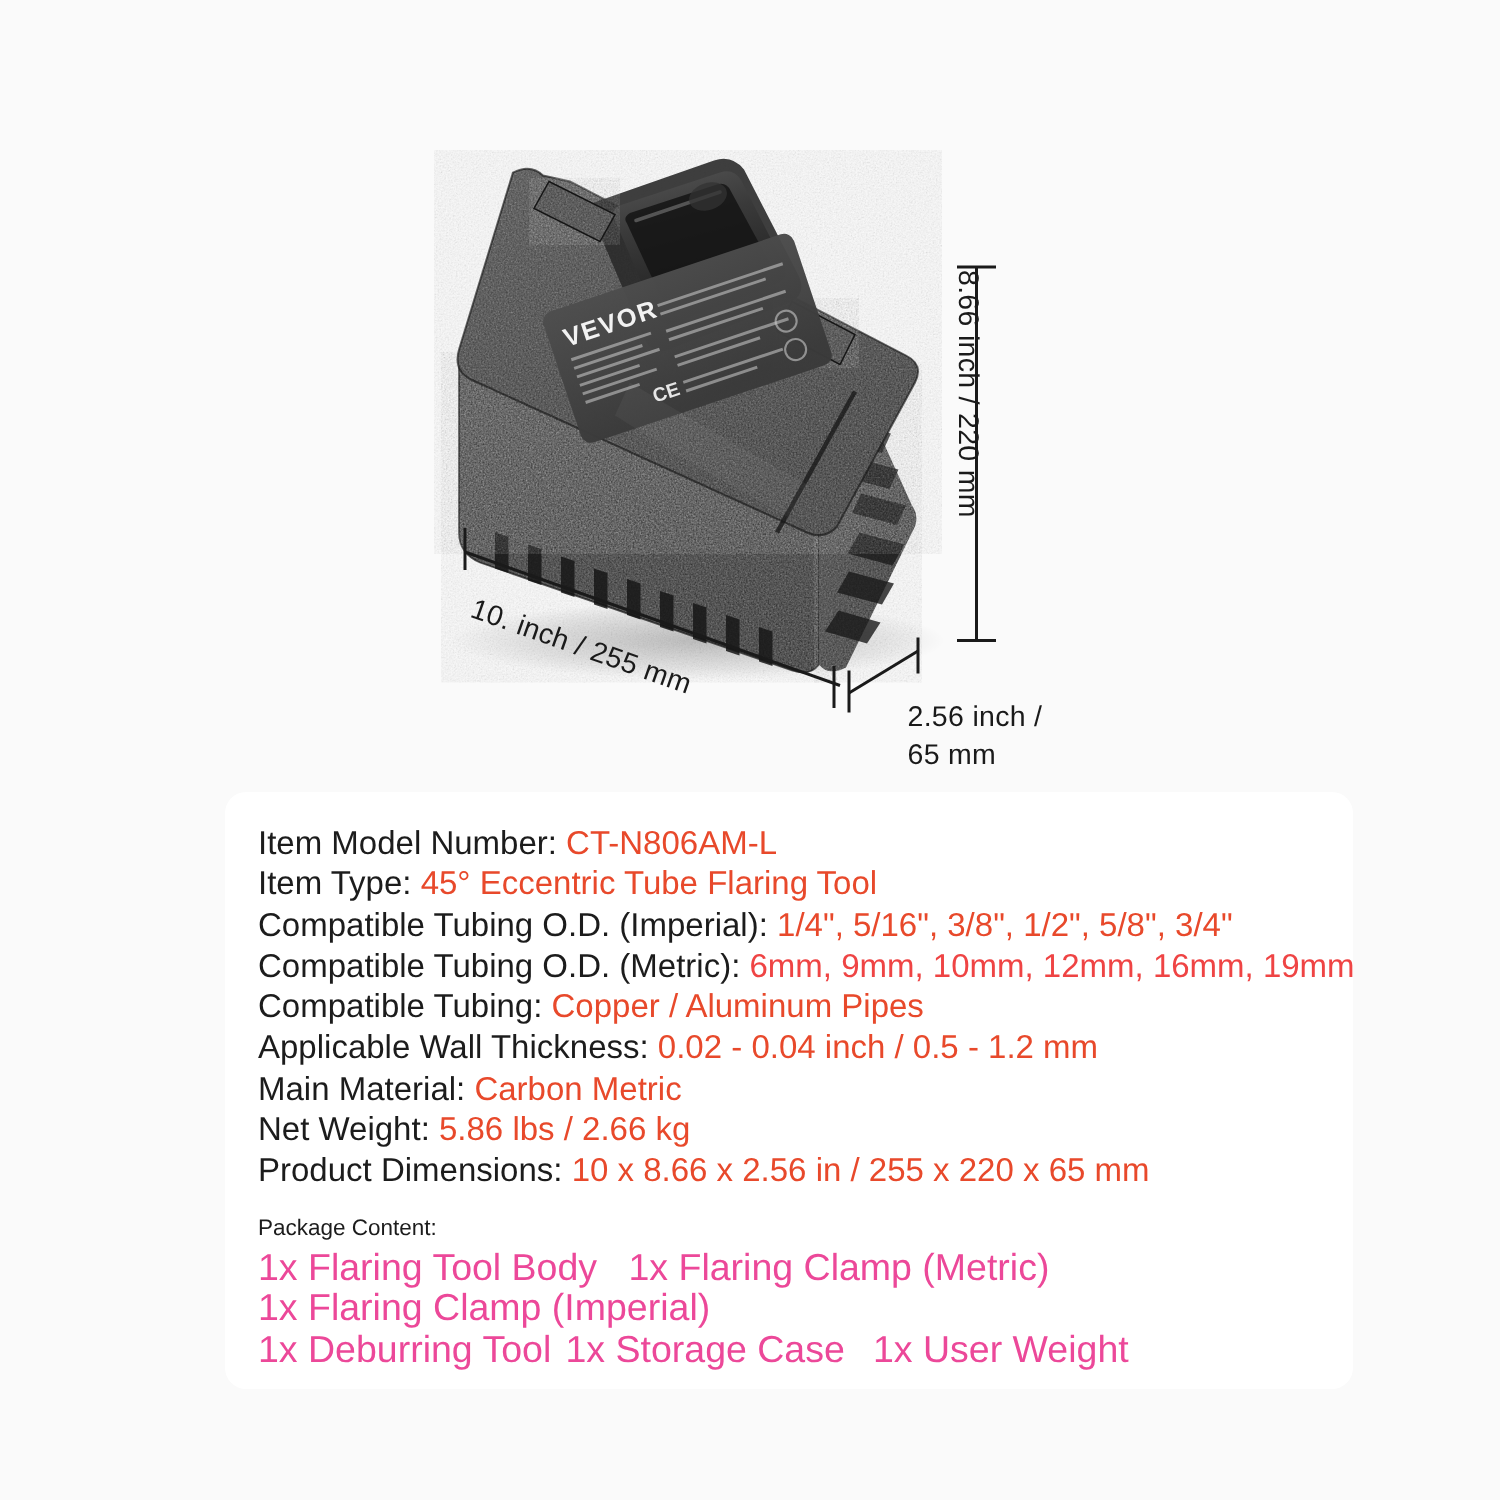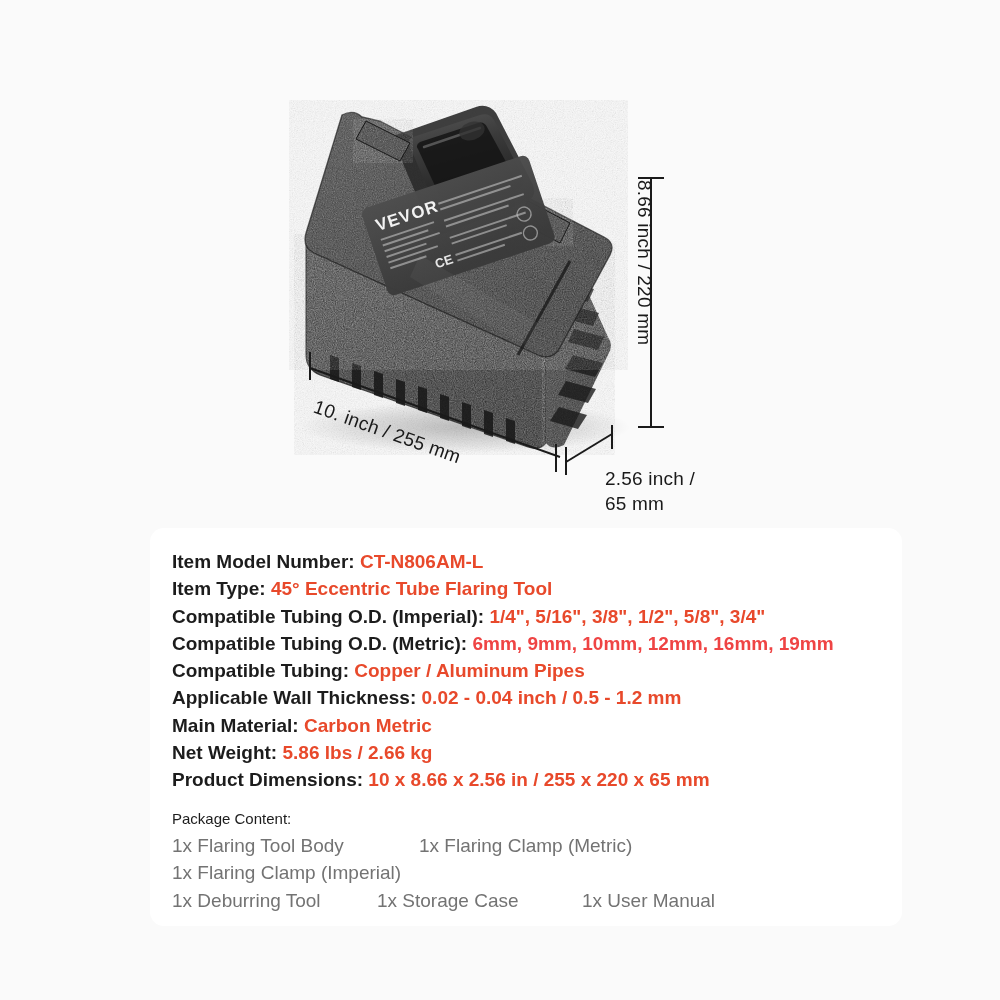--- a/index.html
+++ b/index.html
@@ -89,42 +89,41 @@
   }
 
   #spec-list {
     position: absolute;
     left: 22px;
     top: 20px;
     right: 14px;
   }
 
   .spec-row {
-    font-size: 19px;
+    font-size: 22px;
     line-height: 27.3px;
     color: #1c1c1c;
     white-space: nowrap;
     letter-spacing: 0px;
-    font-weight: bold;
   }
 
   .spec-label { color: #1c1c1c; }
   .spec-value { color: #e8492b; }
 
   #package-title {
     font-size: 15px;
     line-height: 27.3px;
     color: #1c1c1c;
     margin-top: 11px;
   }
 
   .pkg-row {
-    font-size: 19px;
+    font-size: 25px;
     line-height: 27.3px;
-    color: #737373;
+    color: #ec4899;
     white-space: nowrap;
     position: relative;
     height: 27.3px;
   }
   .pkg-cell { position: absolute; top: 0; }
 </style>
 </head>
 <body>
 
 <div id="page">
@@ -307,19 +306,19 @@
           <div class="pkg-row">
             <span class="pkg-cell" style="left: 0px;">1x Flaring Tool Body</span>
             <span class="pkg-cell" style="left: 205px; margin-left: 42px;">1x Flaring Clamp (Metric)</span>
           </div>
           <div class="pkg-row">
             <span class="pkg-cell" style="left: 0px;">1x Flaring Clamp (Imperial)</span>
           </div>
           <div class="pkg-row">
             <span class="pkg-cell" style="left: 0px;">1x Deburring Tool</span>
             <span class="pkg-cell" style="left: 205px;">1x Storage Case</span>
-            <span class="pkg-cell" style="left: 410px;">1x User Manual</span>
+            <span class="pkg-cell" style="left: 410px;">1x User Weight</span>
           </div>
         </div>
     </div>
   </div>
 
 </div>
 
 </body></html>

